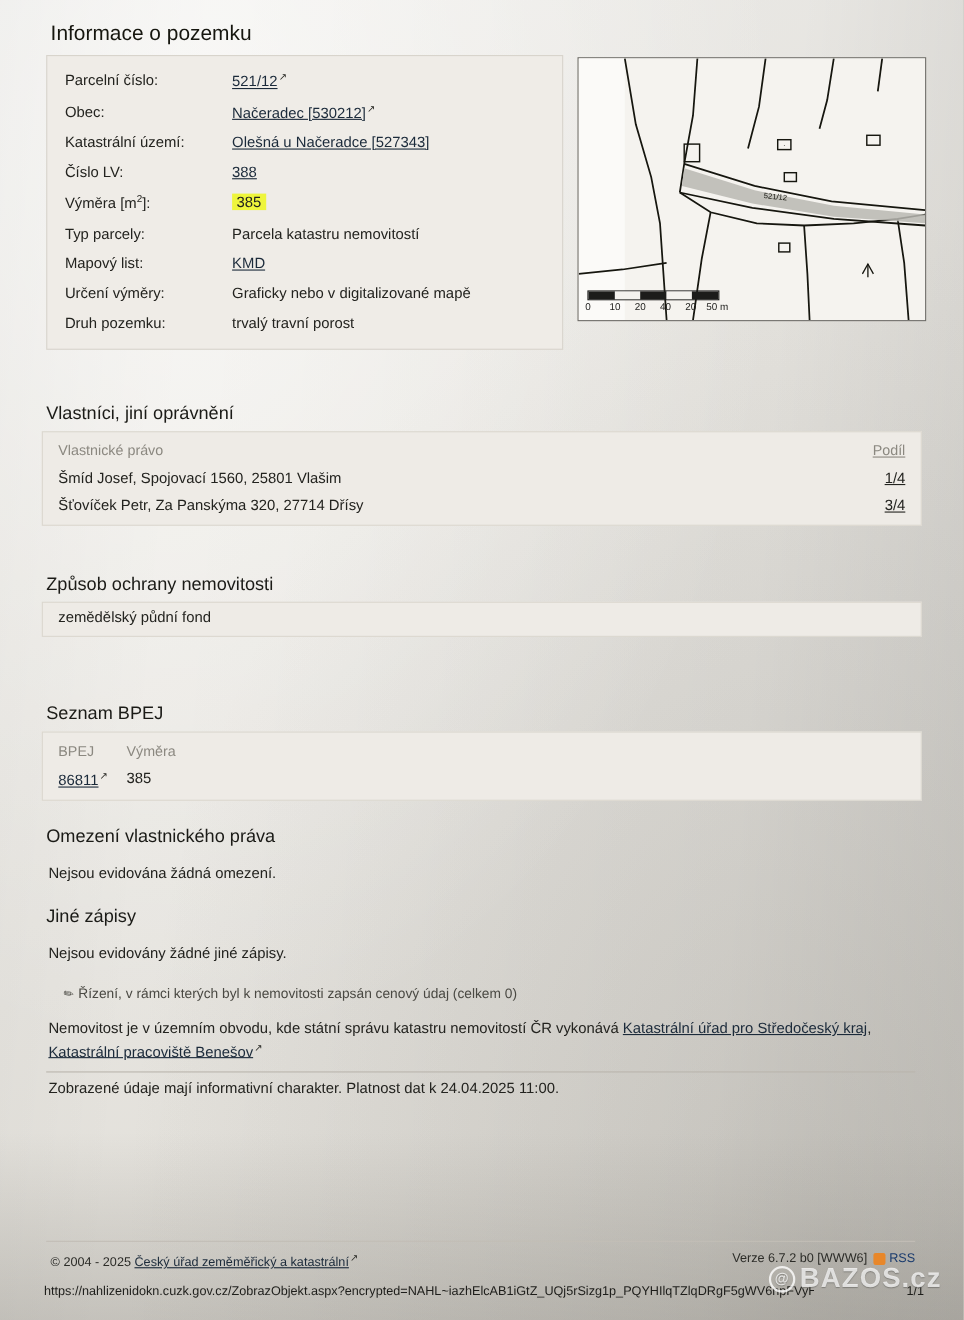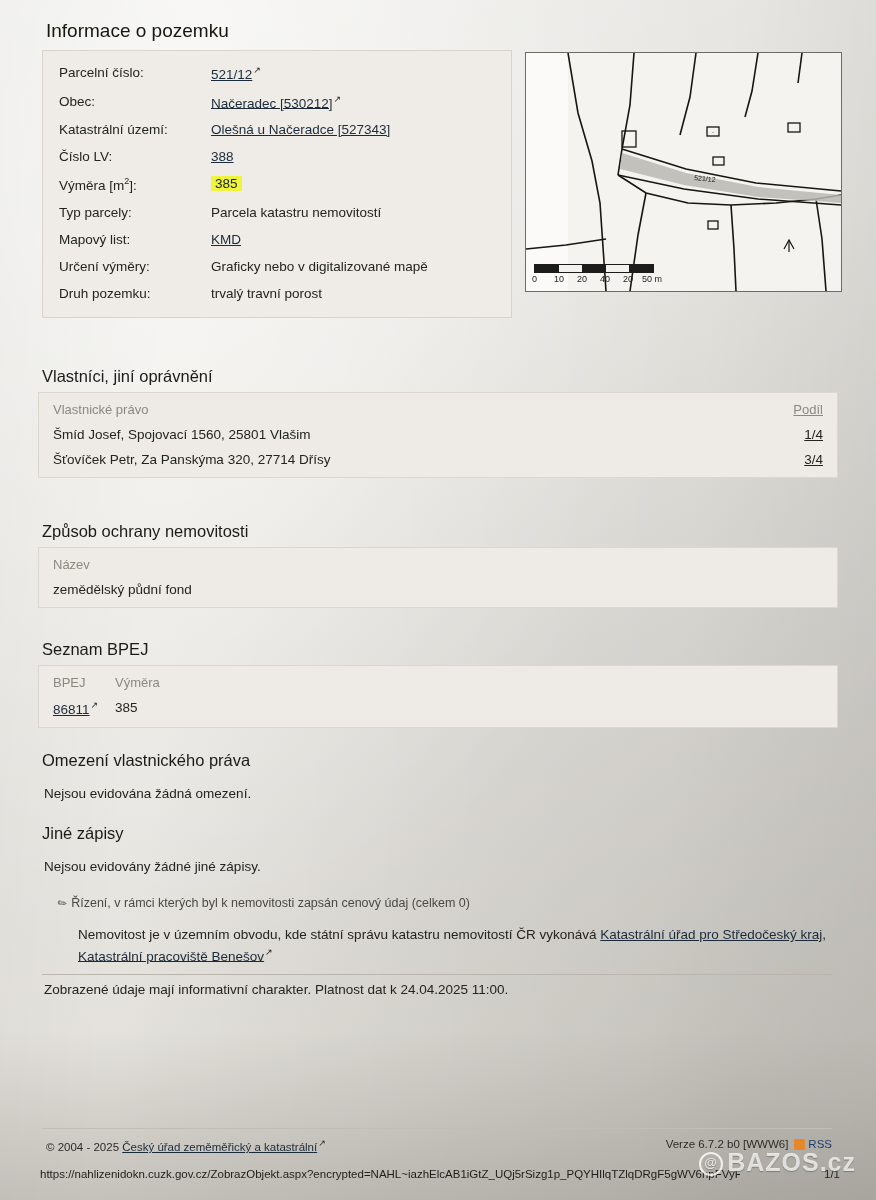--- a/index.html
+++ b/index.html
@@ -350,23 +350,20 @@
         <div style="width:70px" class="col-right">1/4</div>
       </div>
       <div class="trow">
         <div class="col-grow">Šťovíček Petr, Za Panskýma 320, 27714 Dřísy</div>
         <div style="width:70px" class="col-right">3/4</div>
       </div>
     </div>
 
     <div class="hdr" style="left:42px; top:522px;">Způsob ochrany nemovitosti</div>
     <div class="tbl" style="left:38px; top:547px; width:800px;">
-      <div class="thead">
-        <div class="col-grow">Název</div>
-      </div>
       <div class="trow">
         <div class="col-grow">zemědělský půdní fond</div>
       </div>
     </div>
 
     <div class="hdr" style="left:42px; top:640px;">Seznam BPEJ</div>
     <div class="tbl" style="left:38px; top:665px; width:800px;">
       <div class="thead">
         <div style="width:62px">BPEJ</div>
         <div class="col-grow">Výměra</div>
@@ -380,21 +377,21 @@
     <div class="hdr" style="left:42px; top:751px;">Omezení vlastnického práva</div>
     <div class="para" style="left:44px; top:786px;">Nejsou evidována žádná omezení.</div>
 
     <div class="hdr" style="left:42px; top:824px;">Jiné zápisy</div>
     <div class="para" style="left:44px; top:859px;">Nejsou evidovány žádné jiné zápisy.</div>
 
     <div class="smallnote" style="left:58px; top:896px;">
       <span class="pencil">✎</span><span>Řízení, v rámci kterých byl k nemovitosti zapsán cenový údaj (celkem 0)</span>
     </div>
 
-    <div class="para" style="left:44px; top:925px; width:790px; line-height:1.55;margin-left:34px;">
+    <div class="para" style="left:44px; top:925px; width:790px; line-height:1.55;">
       <span>Nemovitost je v územním obvodu, kde státní správu katastru nemovitostí ČR vykonává </span><a class="lnk" href="#">Katastrální úřad pro Středočeský kraj</a><span>, </span><a class="lnk" href="#">Katastrální pracoviště Benešov</a><span class="ext">↗</span>
     </div>
 
     <div class="divider" style="top:974px;"></div>
     <div class="para" style="left:44px; top:982px;">Zobrazené údaje mají informativní charakter. Platnost dat k 24.04.2025 11:00.</div>
 
     <div class="footline" style="top:1128px;"></div>
     <div class="footleft">
       <span>© 2004 - 2025 </span><a class="lnk" href="#">Český úřad zeměměřický a katastrální</a><span class="ext">↗</span>
     </div>

